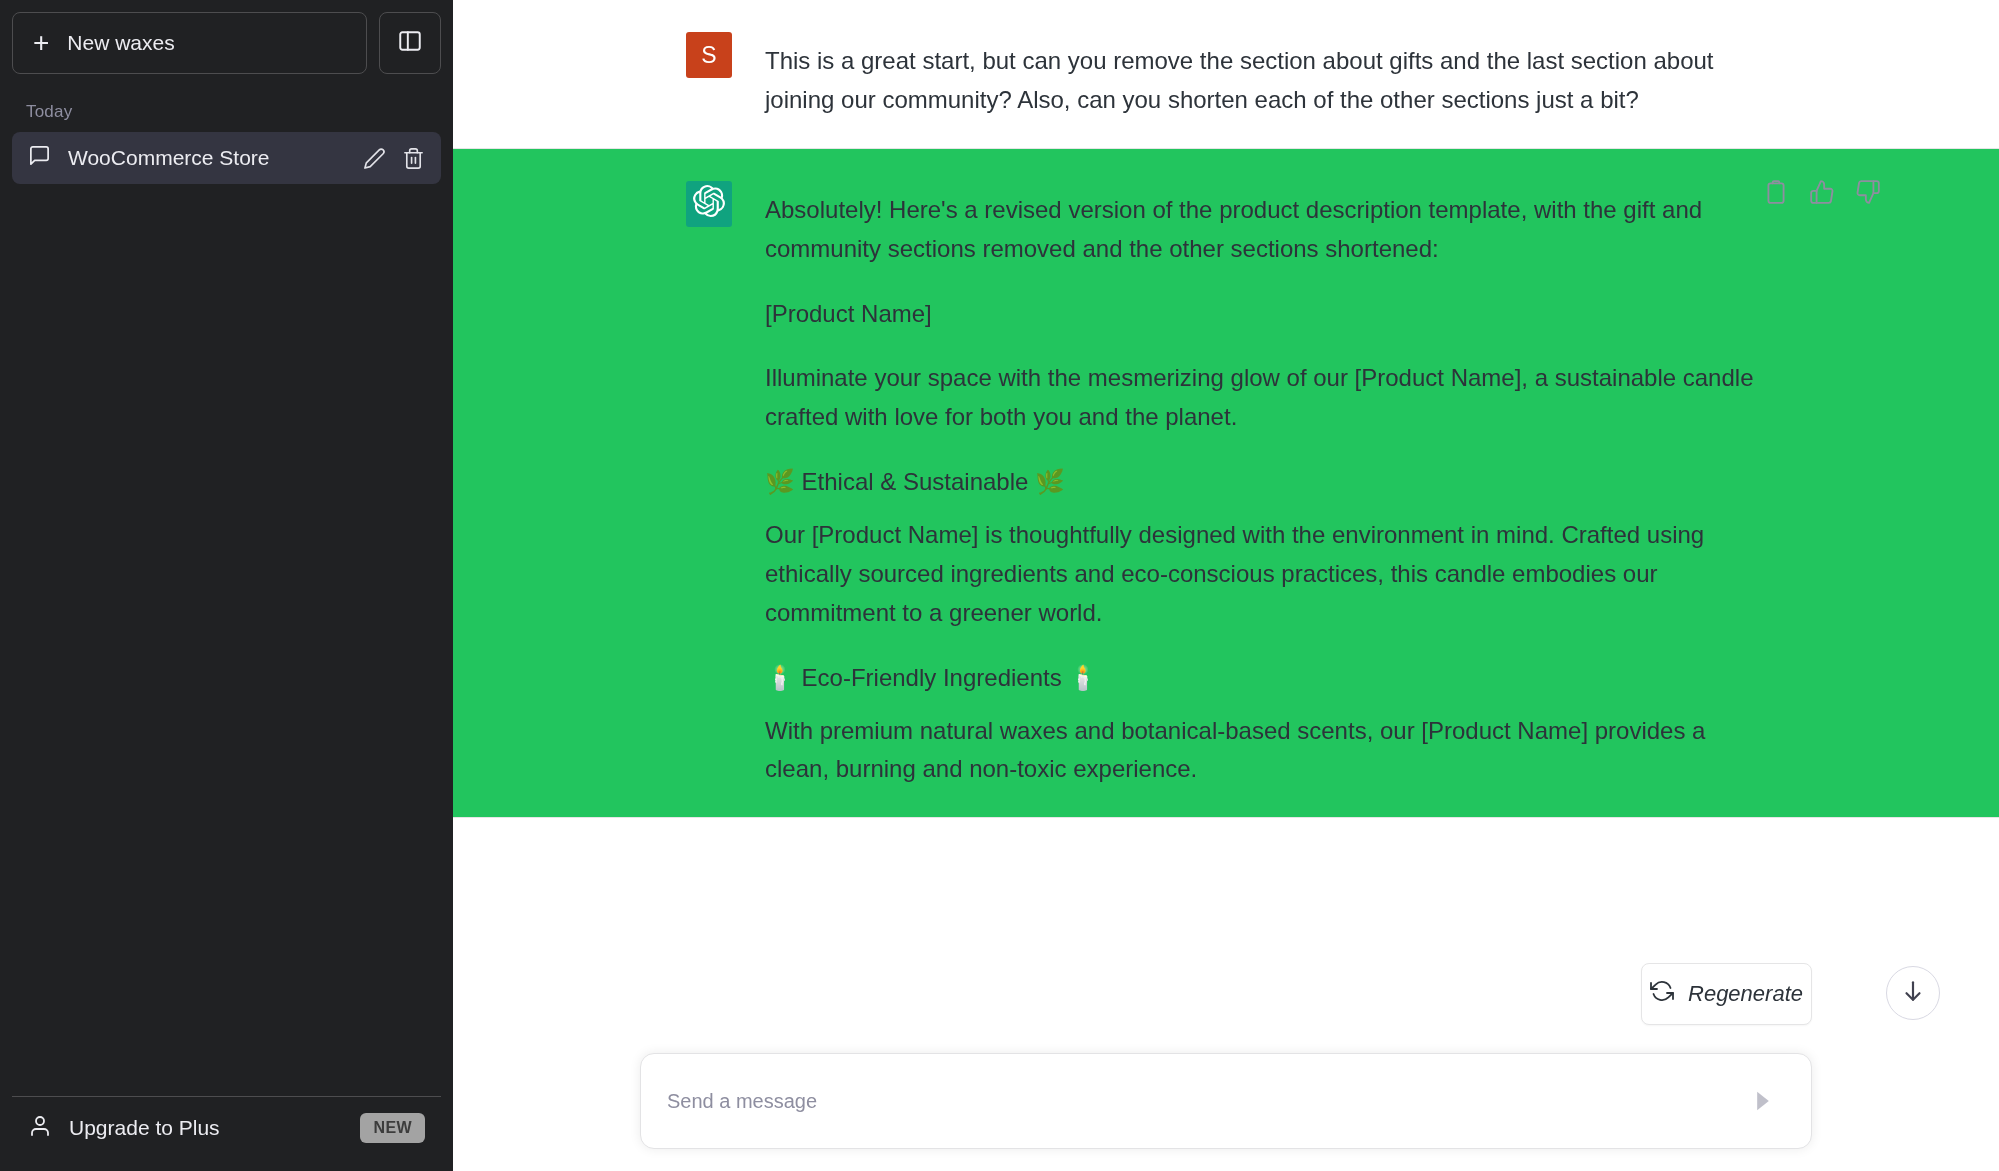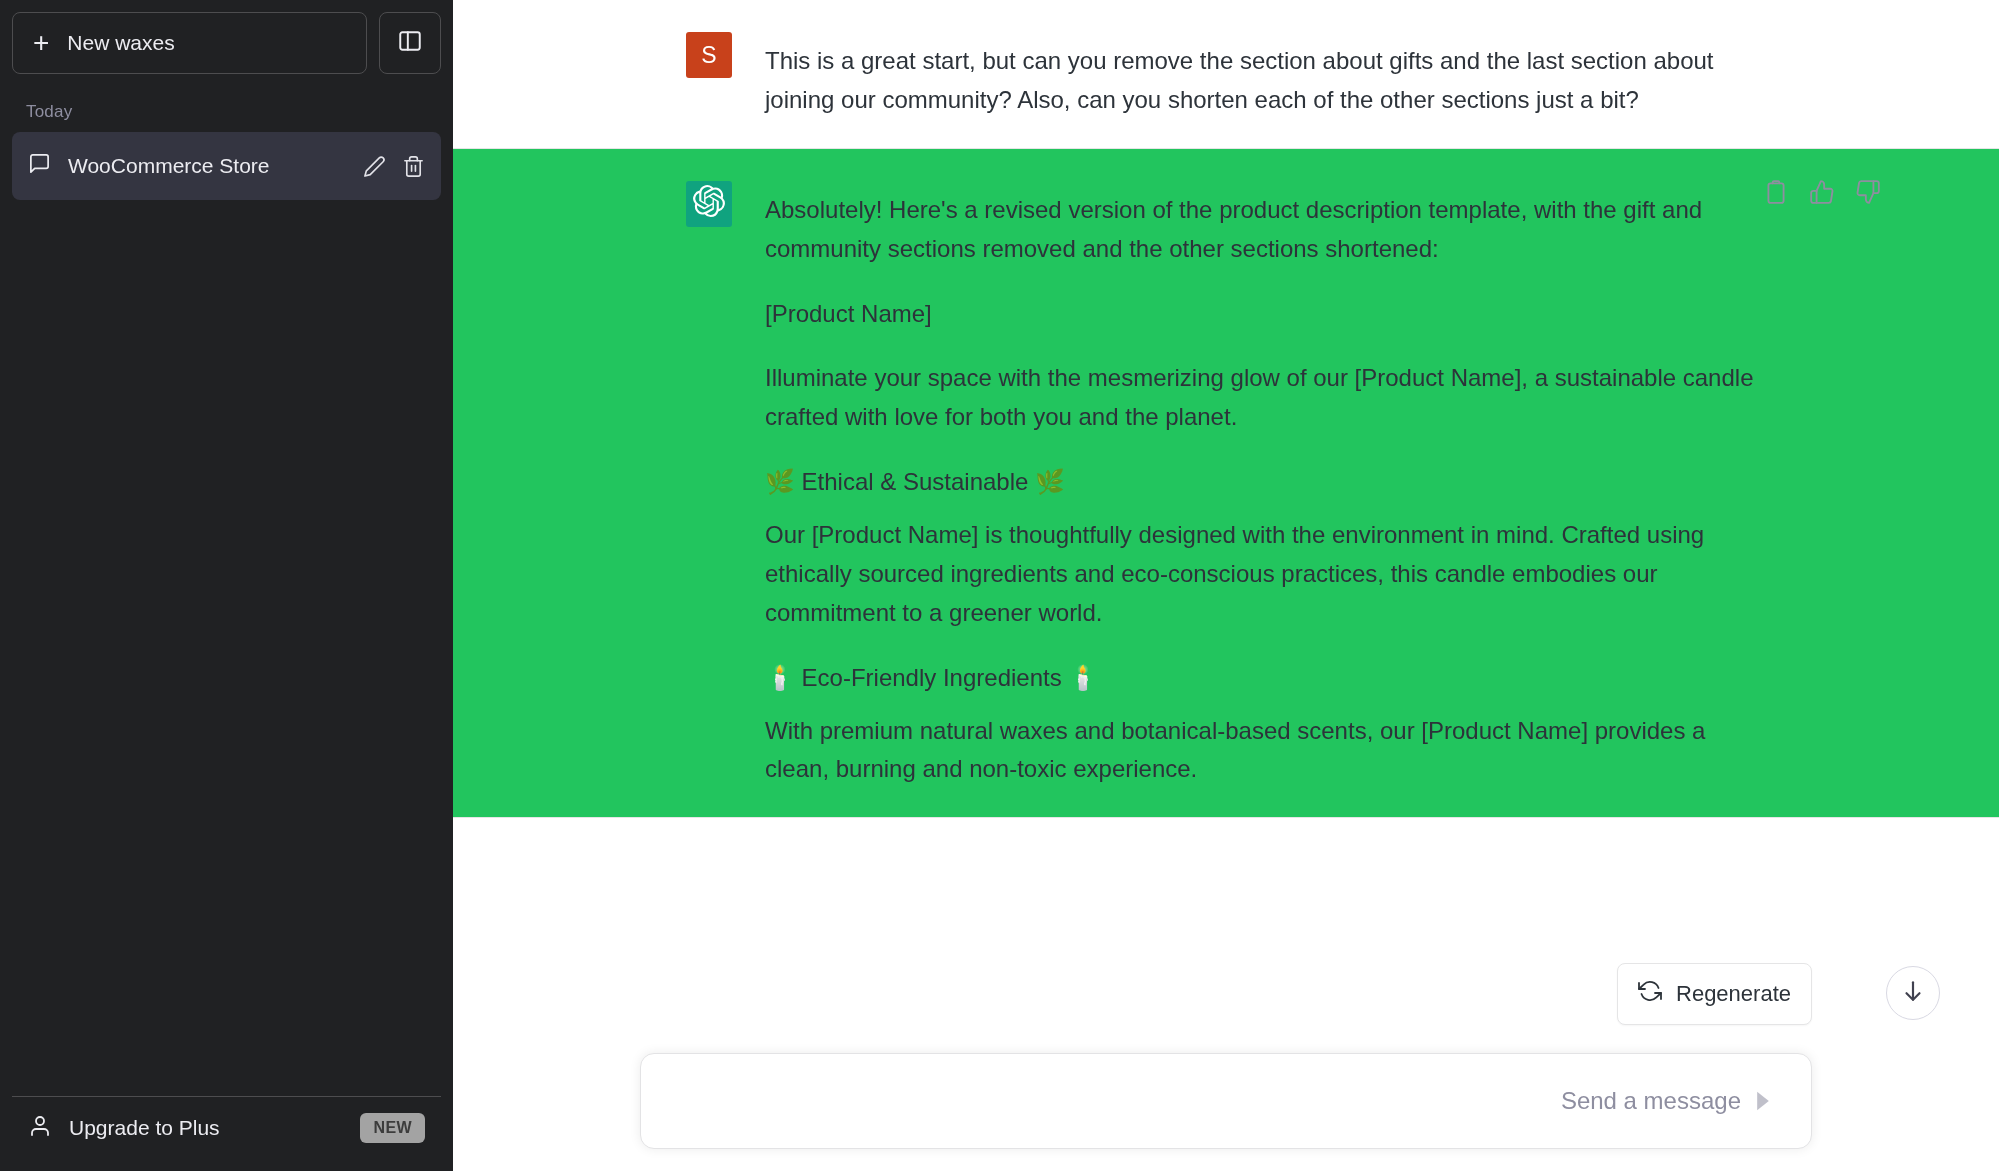--- a/index.html
+++ b/index.html
@@ -36,21 +36,21 @@
     display: flex; align-items: center; justify-content: center;
     cursor: pointer; background: transparent;
   }
   .section-label {
     color: #8e8ea0; font-size: 17px;
     padding: 28px 14px 10px 14px;
     letter-spacing: .2px;
   }
   .chat-item {
     display: flex; align-items: center; gap: 17px;
-    height: 68px; margin: 0 0 4px 0;
+    height: 52px; margin: 0 0 4px 0;
     padding: 0 16px;
     border-radius: 8px;
     background: #343541;
     color: #ececf1; font-size: 21px;
     cursor: pointer;
     position: relative;
   }
   .chat-title {
     flex: 1; white-space: nowrap; overflow: hidden;
     text-overflow: ellipsis;
@@ -124,45 +124,46 @@
     padding: 0 0 22px 0;
     display: flex; flex-direction: column; align-items: center;
   }
   .regen-row {
     width: 1172px; display: flex; justify-content: flex-end;
     margin-bottom: 28px; position: relative;
   }
   .regen-btn {
     display: inline-flex; align-items: center; gap: 14px;
     background: #ffffff; border: 1px solid #e5e5e6;
-    border-radius: 8px; padding: 15px 20px;
+    border-radius: 8px; padding: 15px 8px;
     color: #2d333a; font-size: 22px; cursor: pointer;
     box-shadow: 0 1px 2px rgba(0,0,0,.04);
+    font-style: italic;
   }
   .scroll-btn {
     position: absolute; right: -128px; top: 3px;
     width: 54px; height: 54px; border-radius: 50%;
     border: 1px solid #d9d9e3; background: #fff;
     display: flex; align-items: center; justify-content: center;
     cursor: pointer;
   }
   .composer {
     width: 1172px; min-height: 96px;
     background: #fff; border: 1px solid #e3e3e5;
     border-radius: 14px;
     box-shadow: 0 0 12px rgba(0,0,0,.08);
     display: flex; align-items: center;
     padding: 0 26px;
     position: relative;
   }
   .composer-input {
     flex: 1; border: none; outline: none;
     font-family: "Liberation Sans", sans-serif;
-    font-size: 24px; color: #2d333a;
-    background: transparent; padding: 30px 0; text-align: right;
+    font-size: 20px; color: #2d333a;
+    background: transparent; padding: 30px 0;
   }
   .composer-input::placeholder { color: #8e8ea0; }
   .send-btn {
     width: 44px; height: 44px;
     display: flex; align-items: center; justify-content: center;
     cursor: pointer; opacity: .55;
   }
 </style>
 </head>
 <body>

